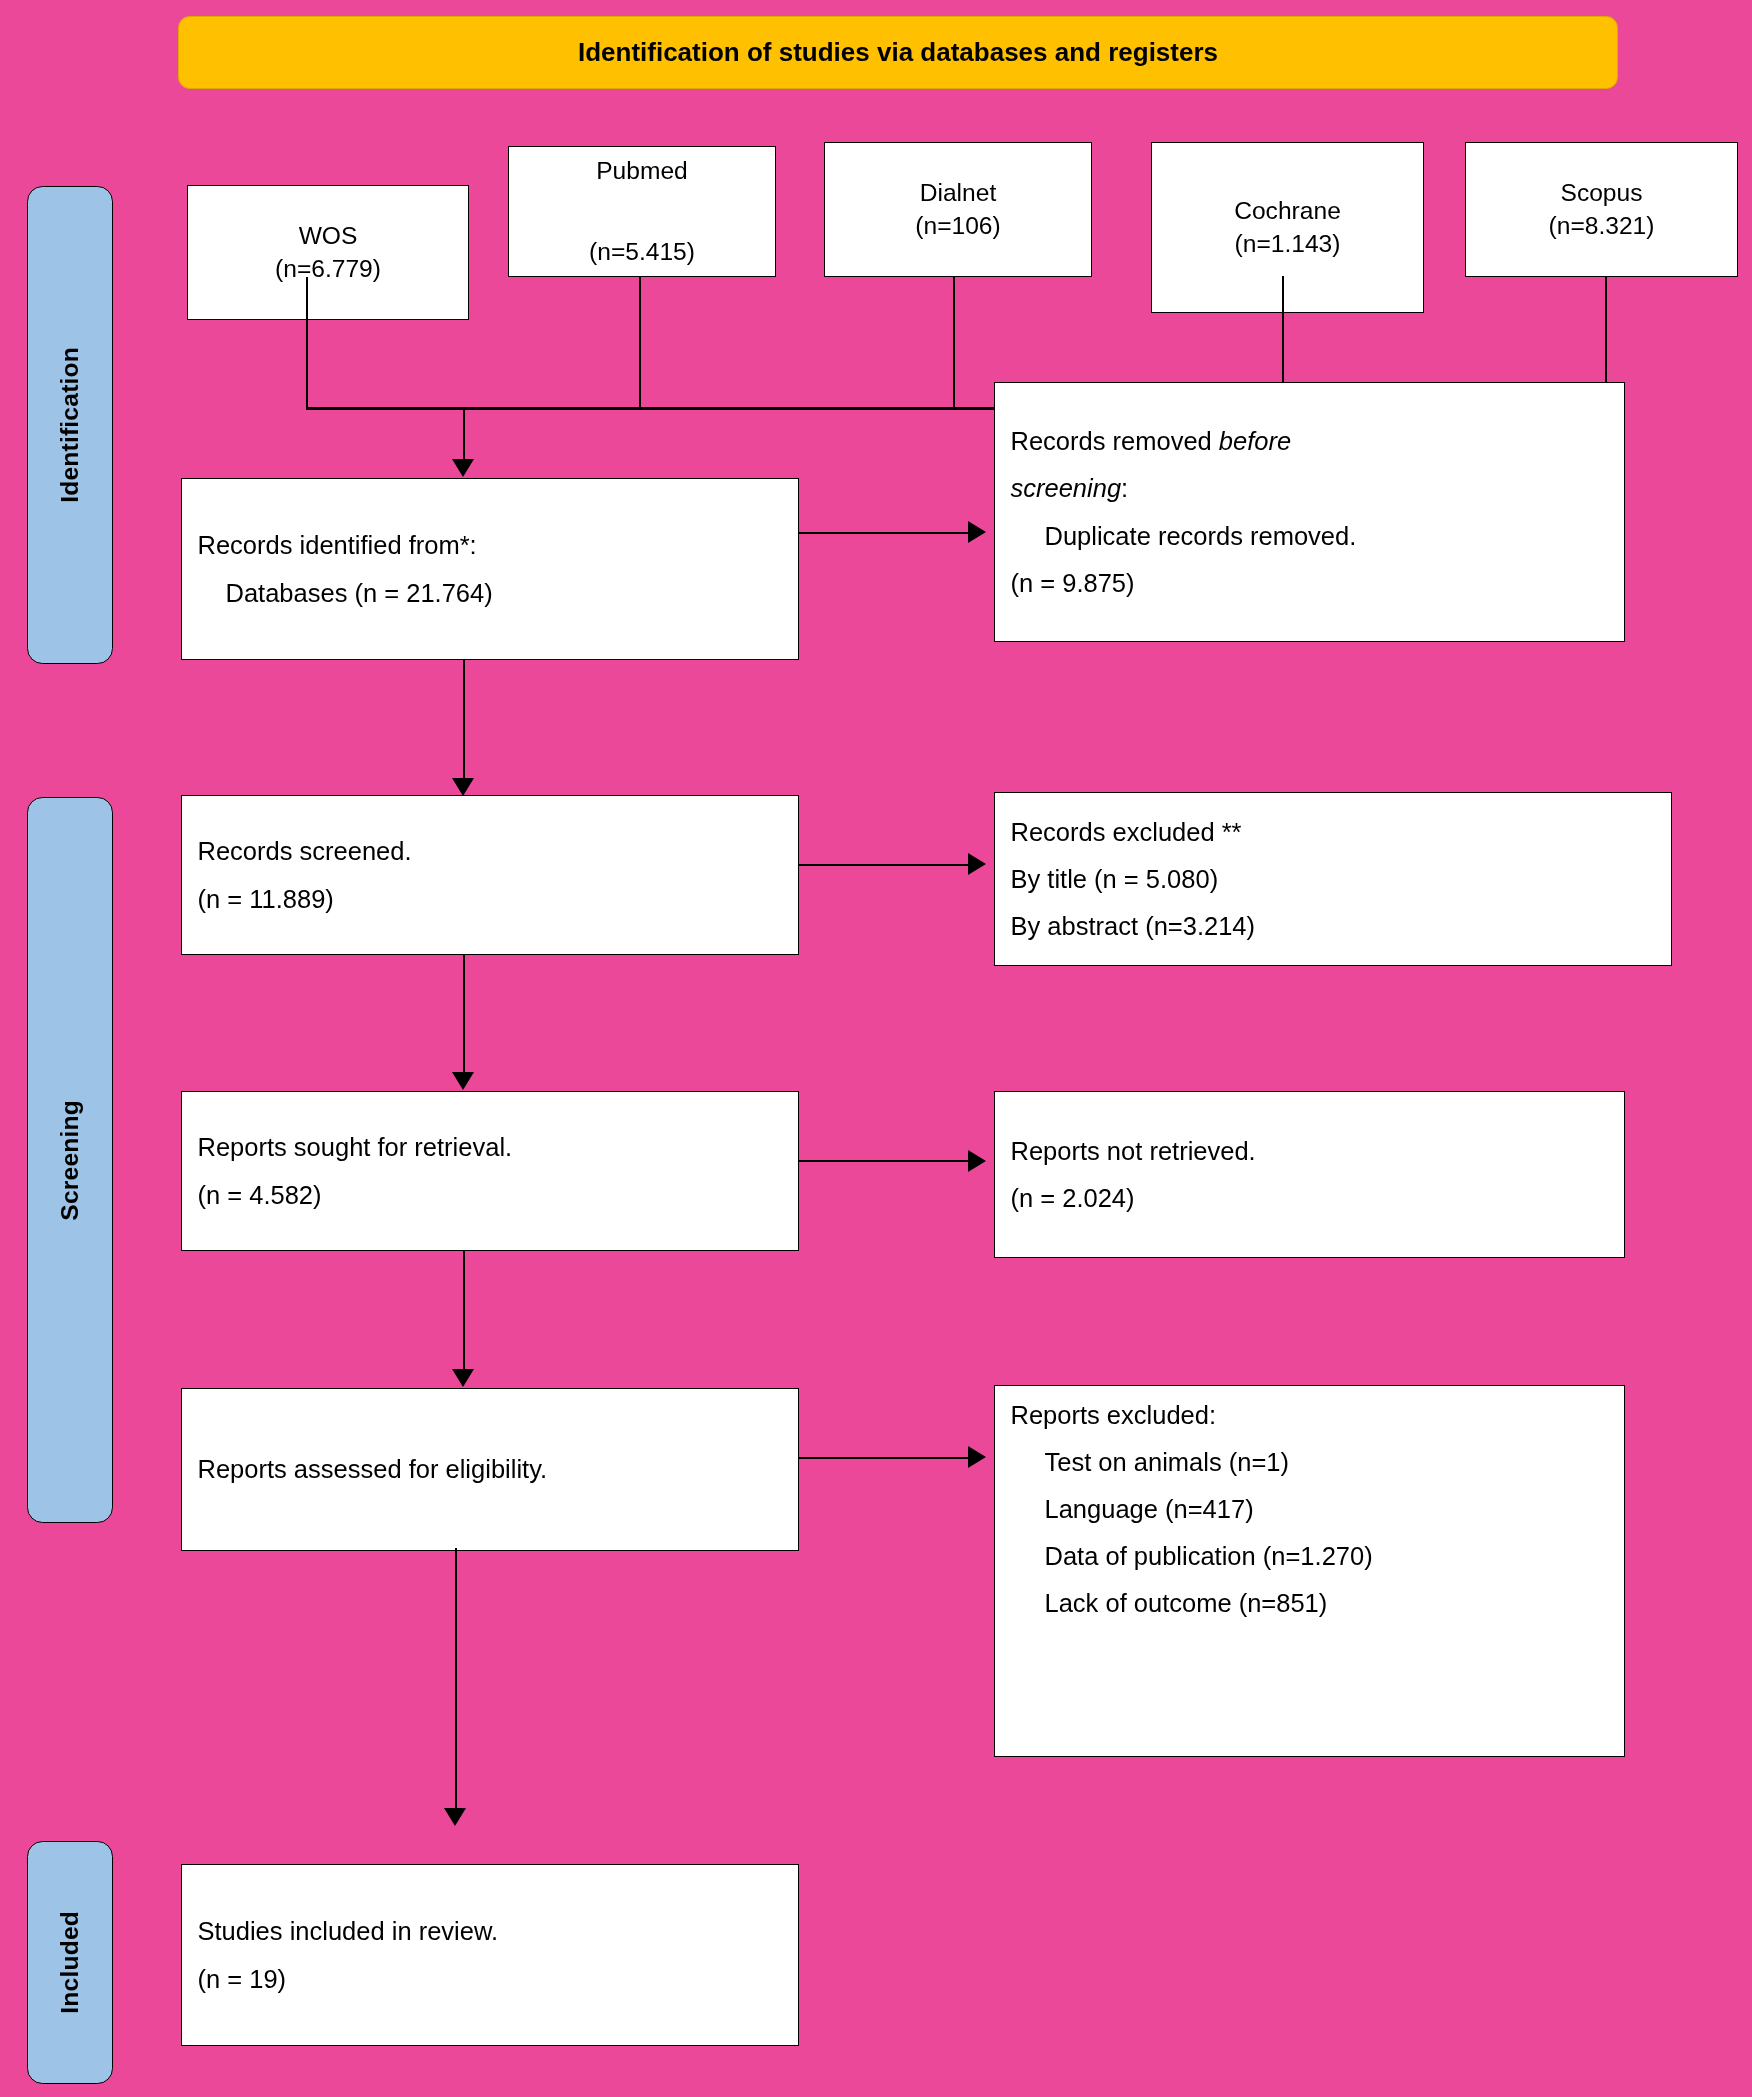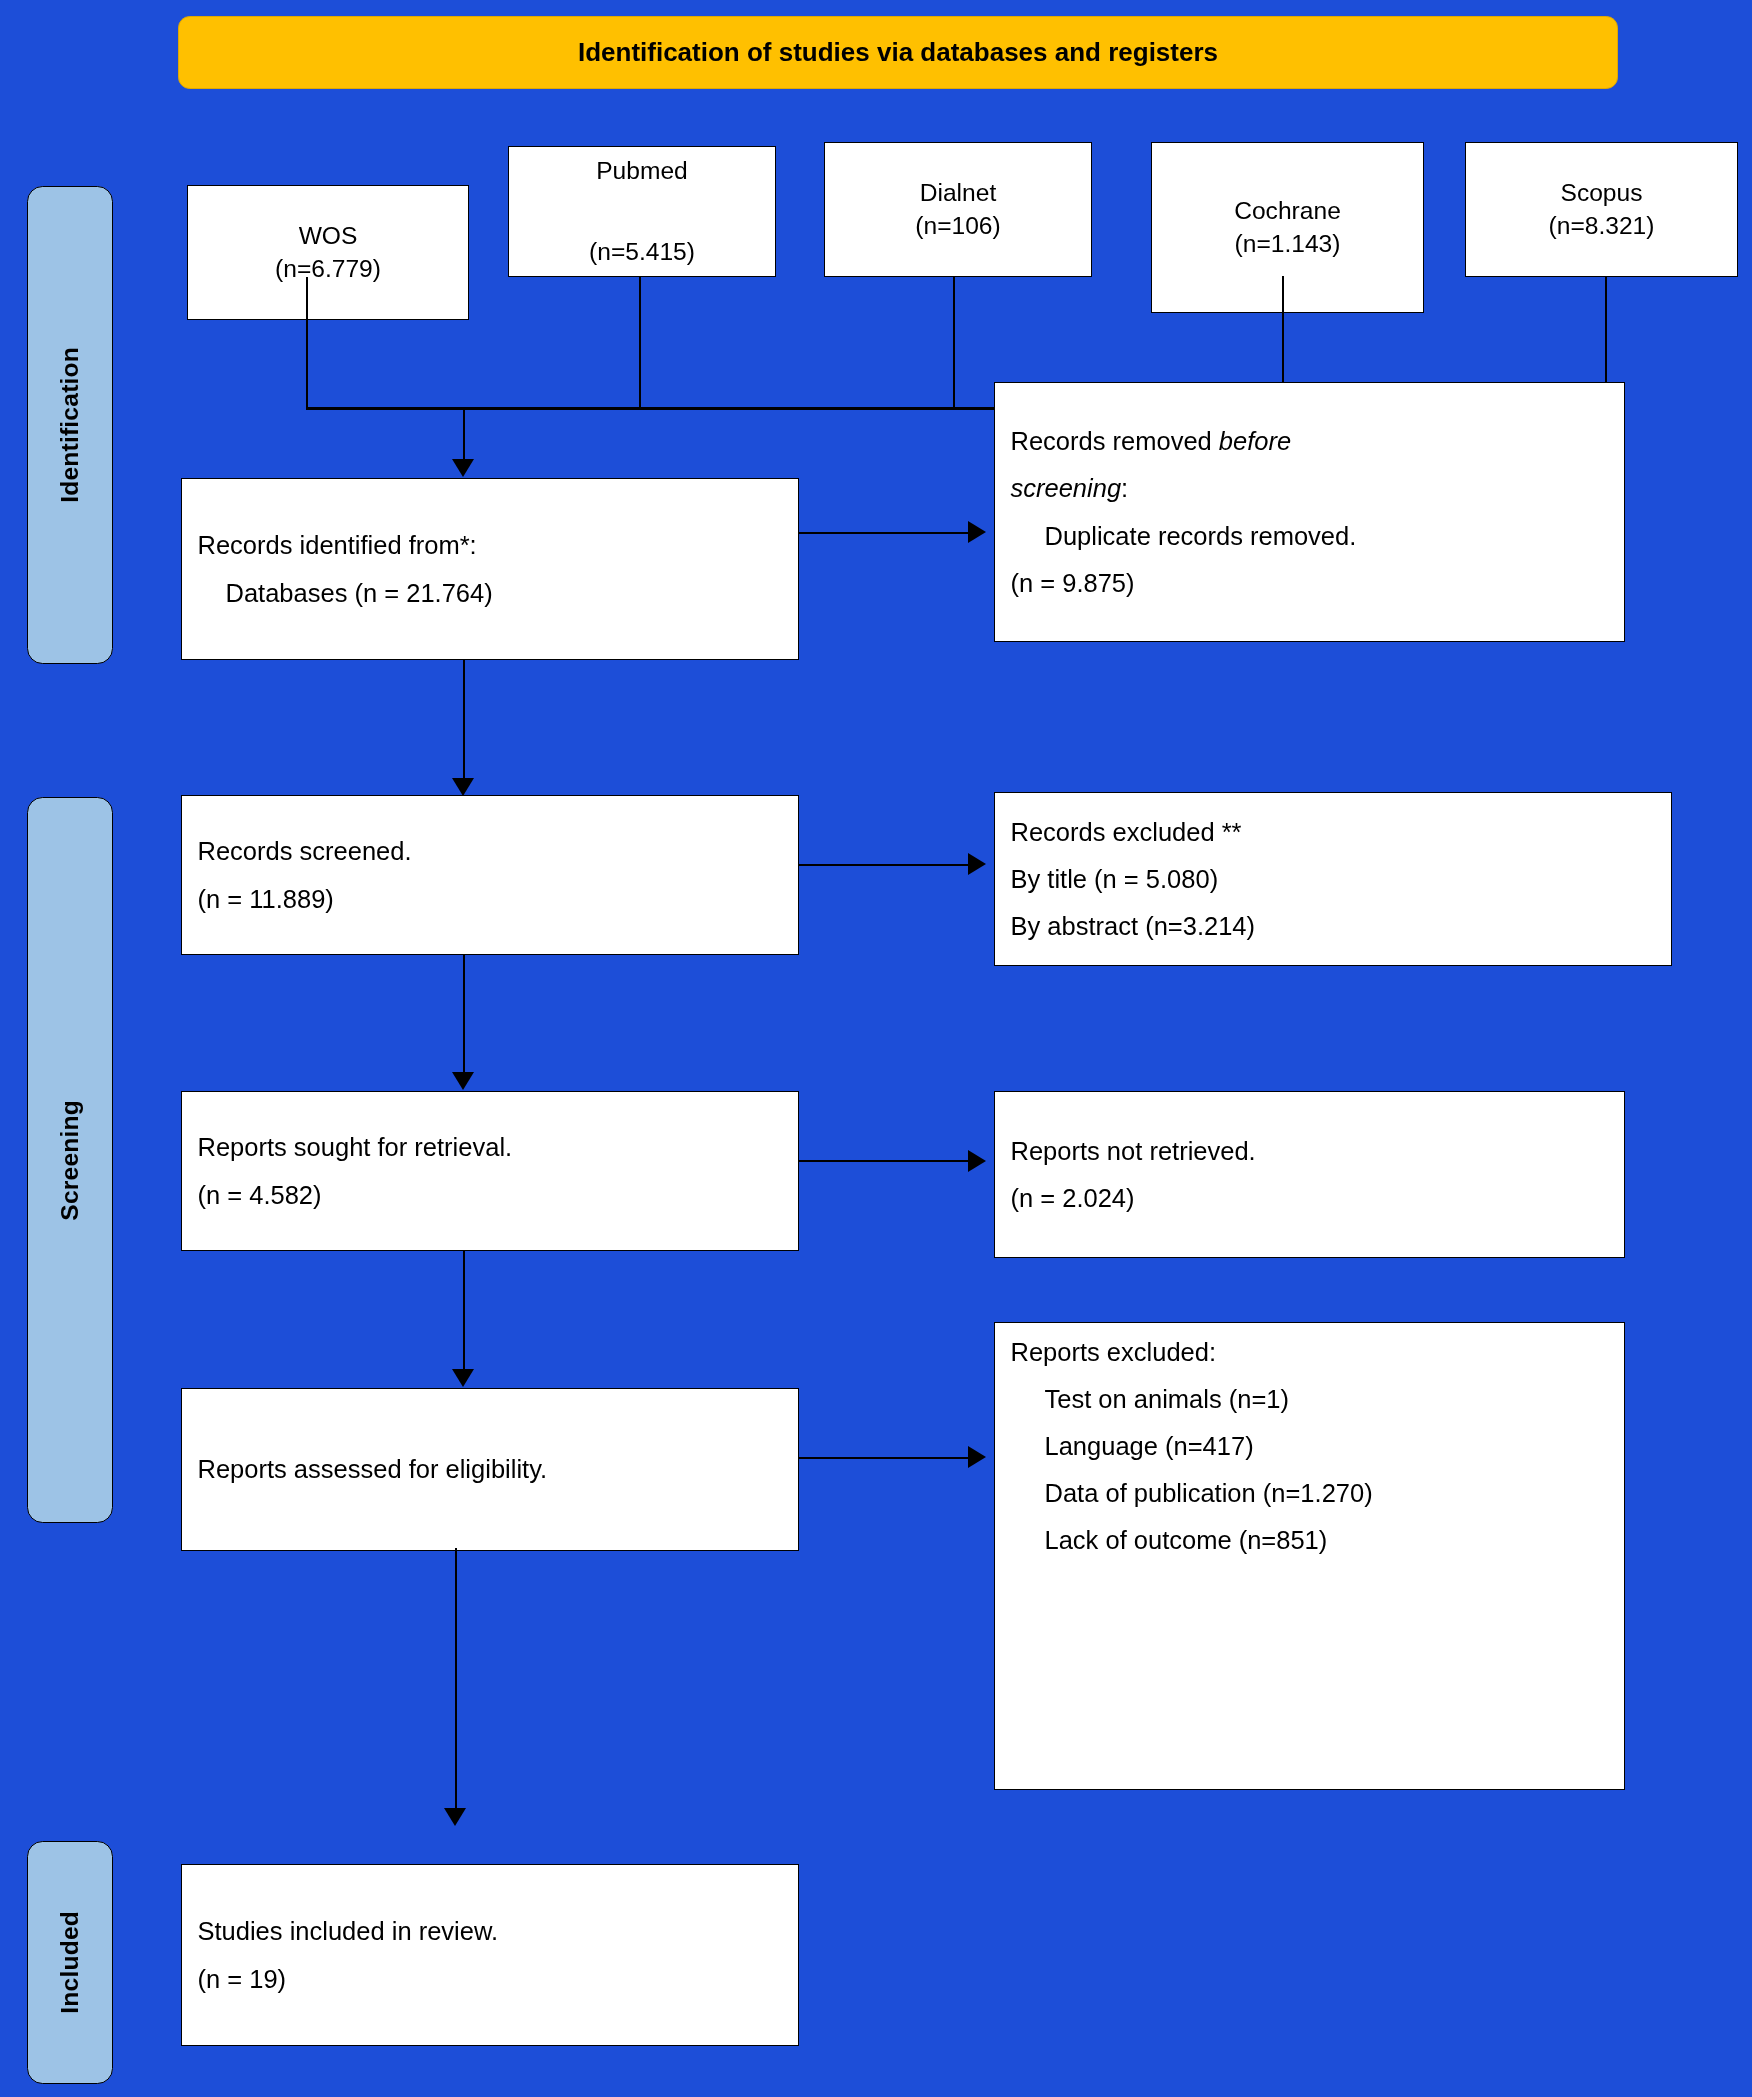--- a/index.html
+++ b/index.html
@@ -10,21 +10,21 @@
   }
   body {
     font-family: "Liberation Sans", sans-serif;
     color: #000000;
   }
 
   #diagram-root {
     position: relative;
     width: 1752px;
     height: 2097px;
-    background: #1d4ed8;
+    background: #ec4899;
     overflow: hidden;
   }
 
   
   .phase-banner {
     position: absolute;
     background: #FFC000;
     border: 1.4px solid #E0A800;
     border-radius: 11.8px;
     display: flex;
@@ -225,21 +225,21 @@
   <div class="vline" style="left:463px; top:1251px; height:119px;"></div>
   <div class="arrow-down" style="left:452px; top:1369px;"></div>
 
   <div class="node-box pad-txt" style="left:181px; top:1388px; width:618px; height:163px; font-size:25.5px;">
     <span class="node-line">Reports assessed for eligibility.</span>
   </div>
 
   <div class="hline" style="left:799px; top:1457px; width:173px;"></div>
   <div class="arrow-right" style="left:968px; top:1446px;"></div>
 
-  <div class="node-box pad-txt" style="left:994px; top:1322px; width:631px; height:468px; font-size:25.5px; justify-content:flex-start;">
+  <div class="node-box pad-txt" style="left:994px; top:1385px; width:631px; height:372px; font-size:25.5px; justify-content:flex-start;">
     <span class="node-line">Reports excluded:</span>
     <span class="node-line indent-1">Test on animals (n=1)</span>
     <span class="node-line indent-1">Language (n=417)</span>
     <span class="node-line indent-1">Data of publication (n=1.270)</span>
     <span class="node-line indent-1">Lack of outcome (n=851)</span>
   </div>
 
   <div class="vline" style="left:455px; top:1548px; height:262px;"></div>
   <div class="arrow-down" style="left:444px; top:1808px;"></div>
 

